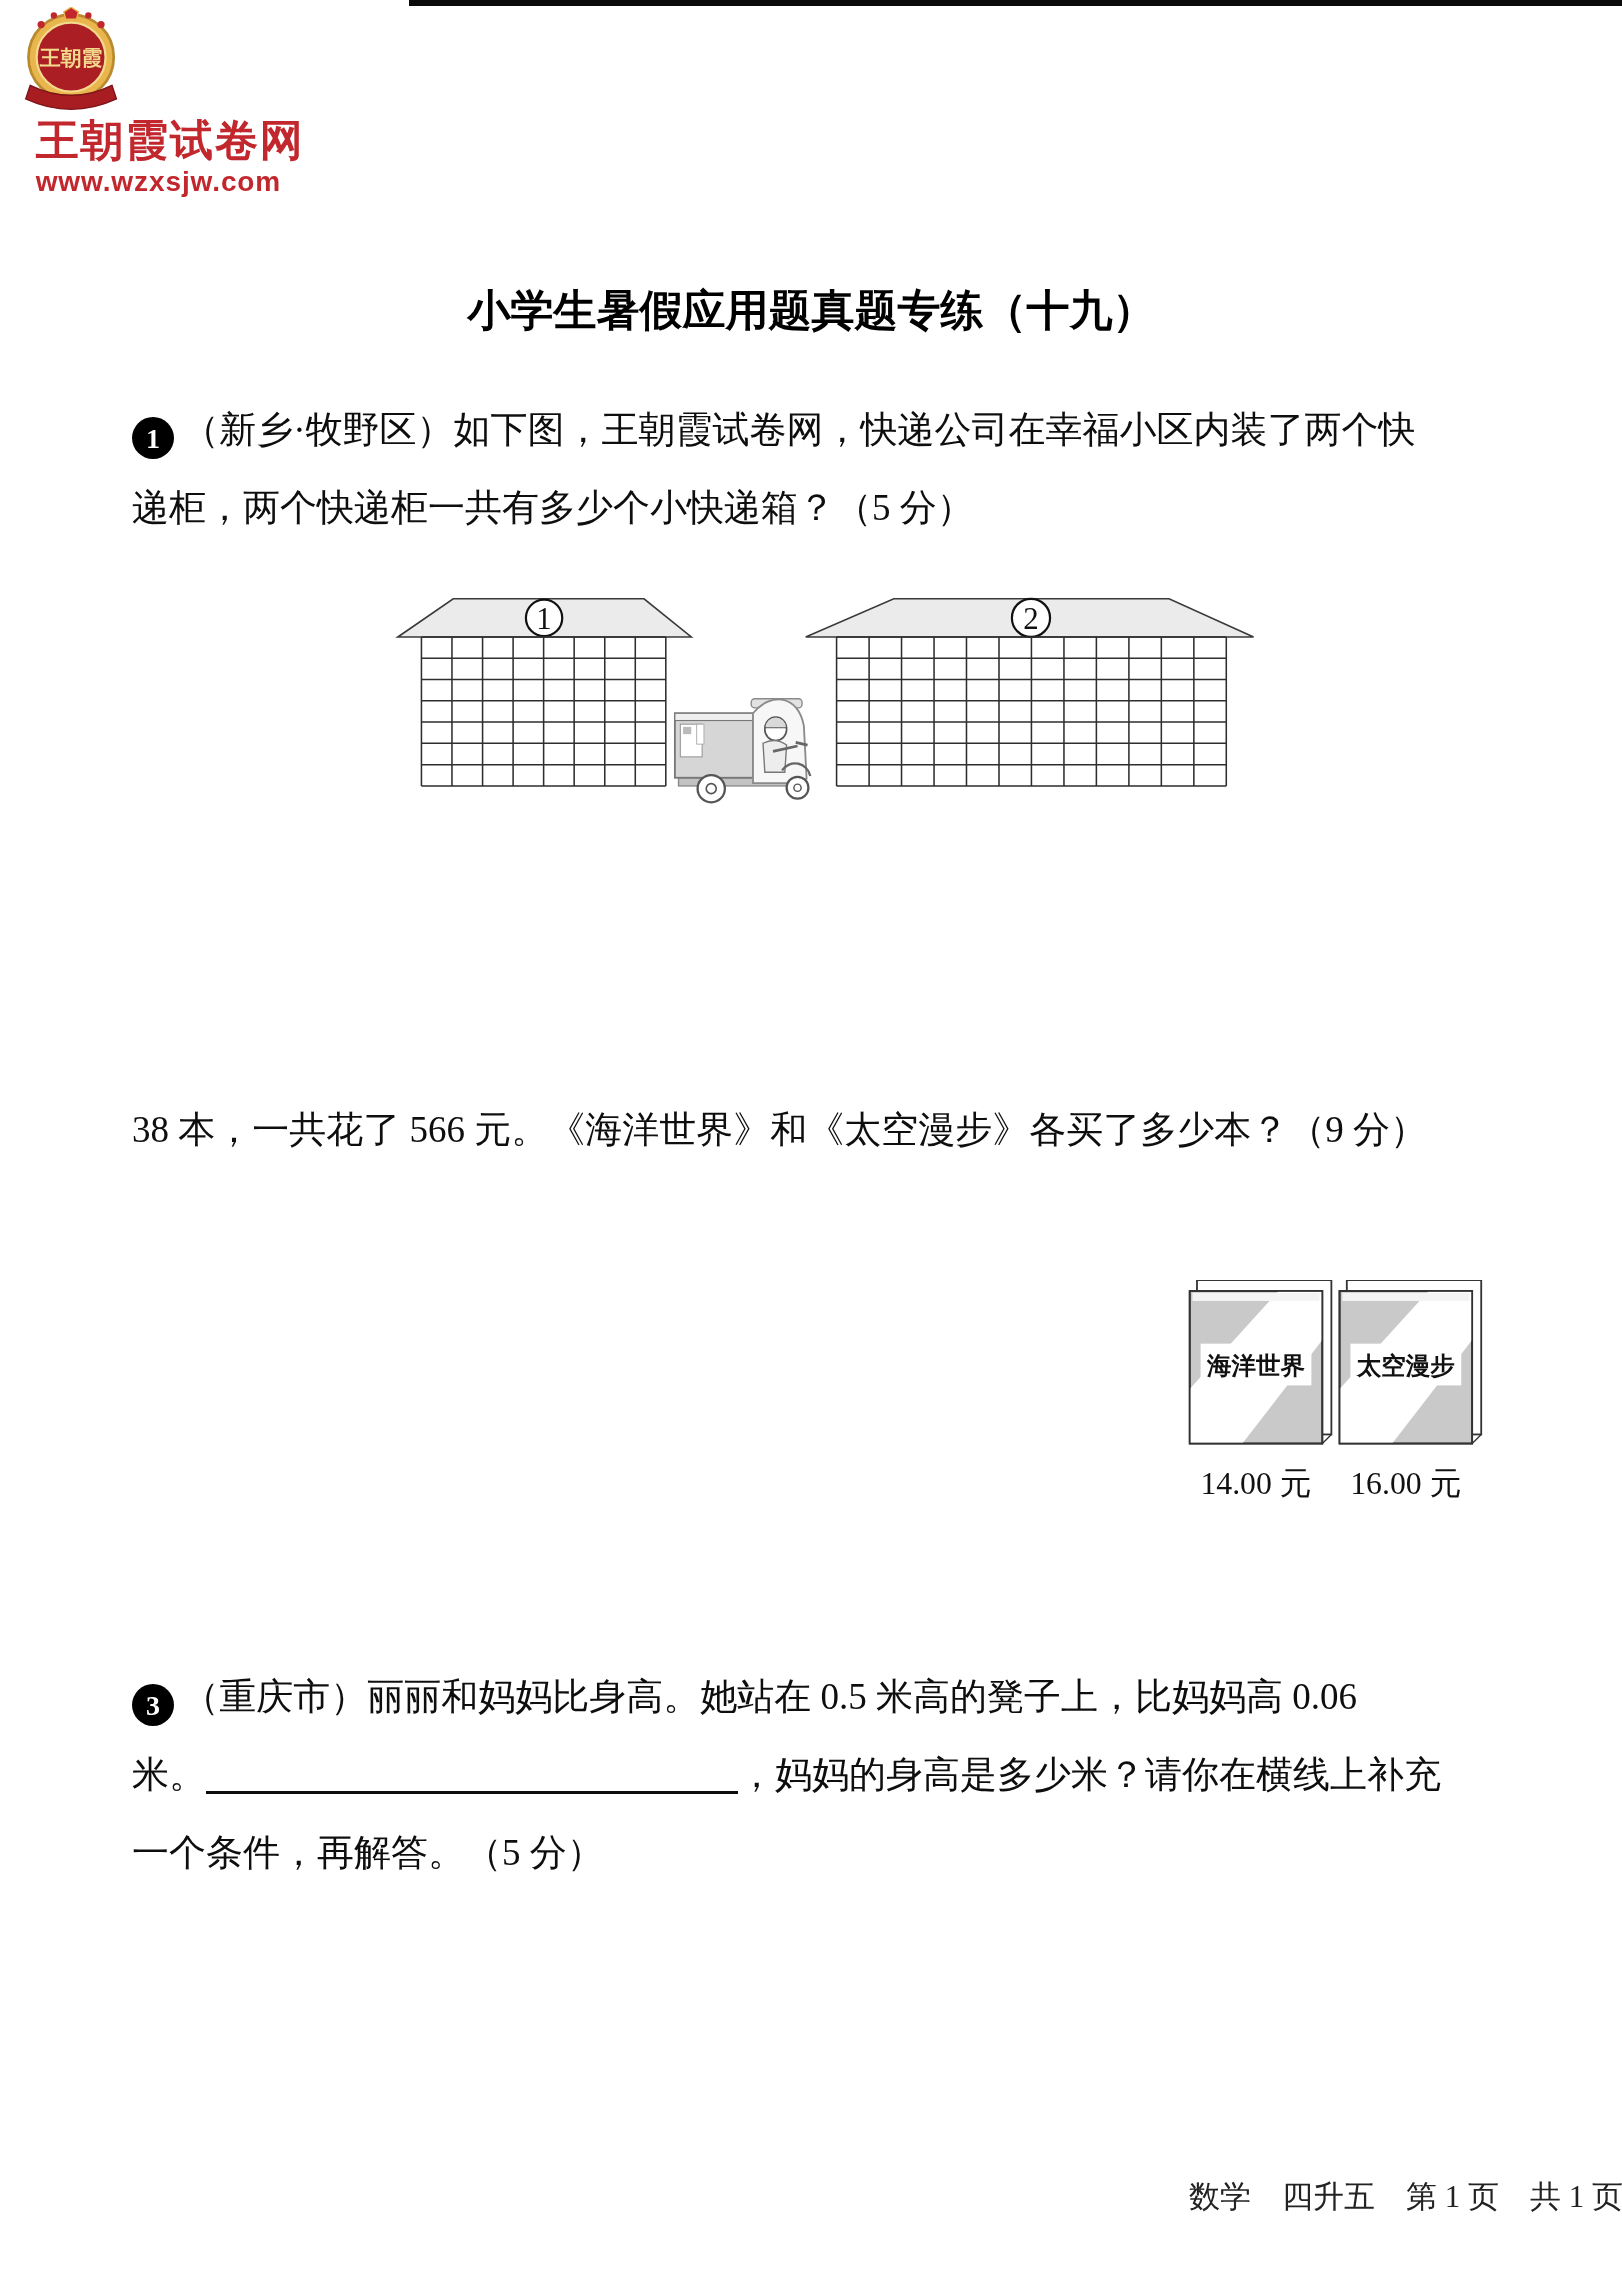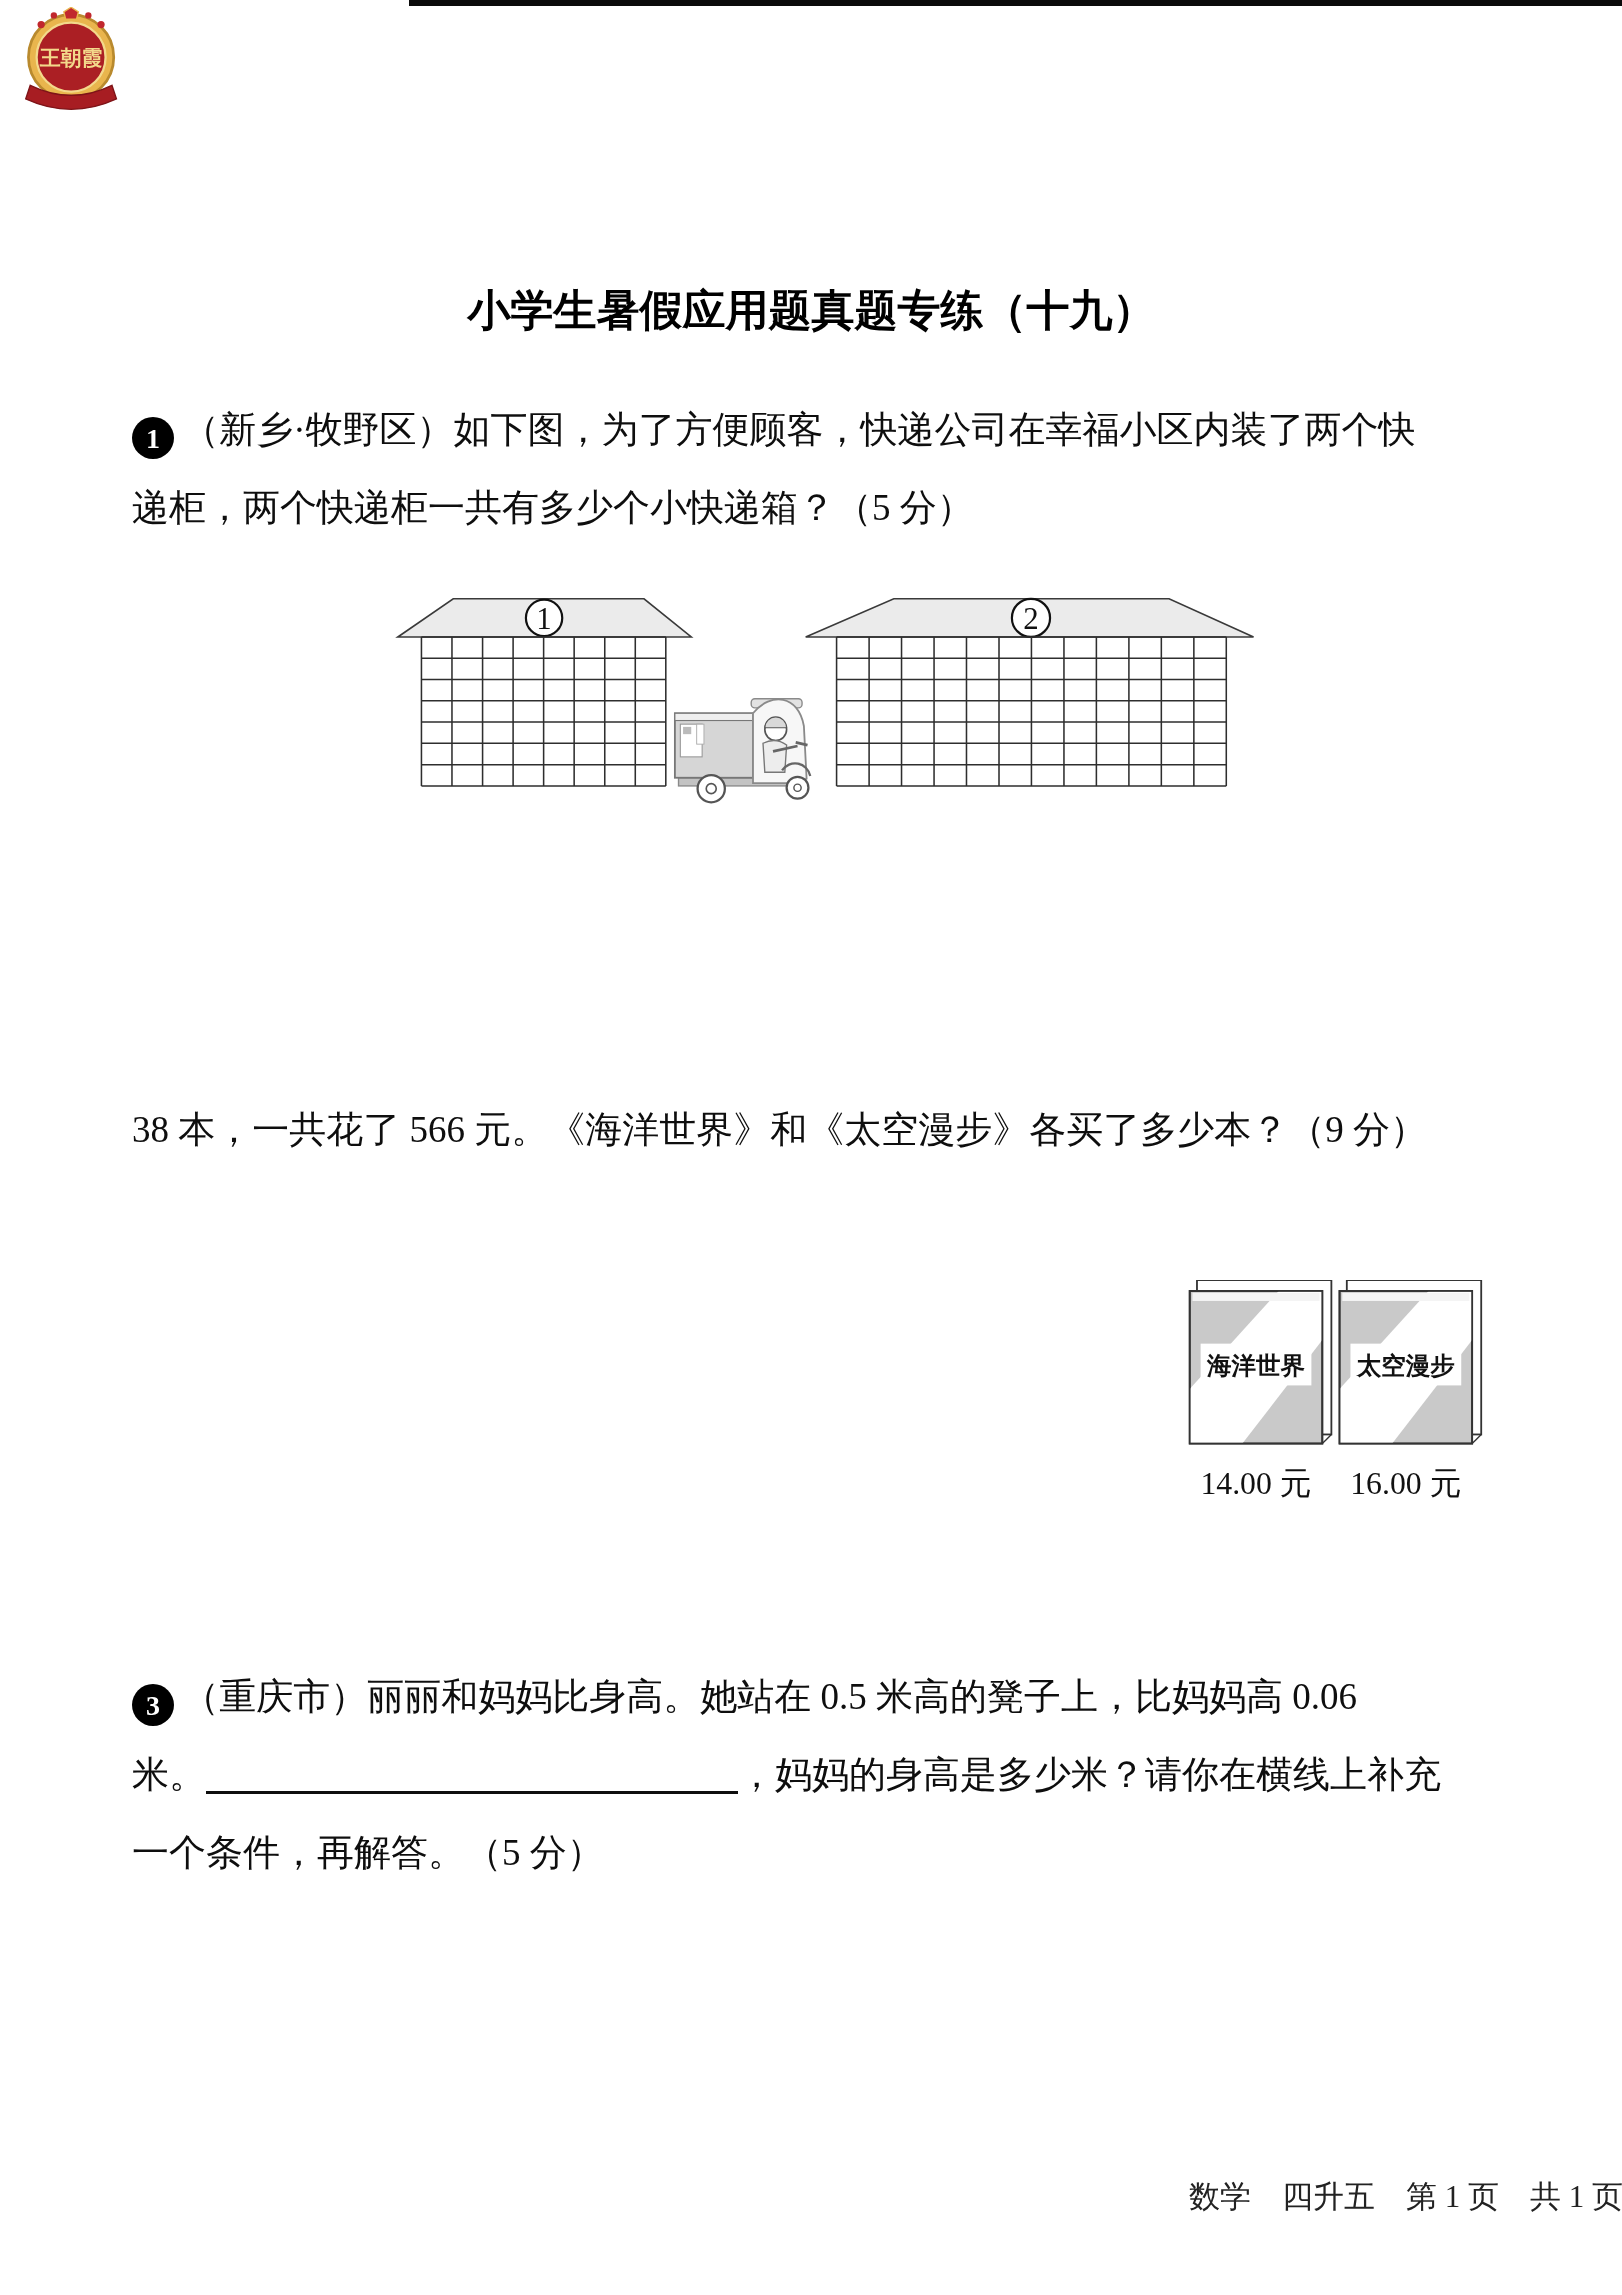--- a/index.html
+++ b/index.html
@@ -73,26 +73,30 @@
       <circle cx="53" cy="55" r="38" fill="#ab1f24"></circle>
       <circle cx="53" cy="55" r="38" fill="none" stroke="#f3d98b" stroke-width="2.5"></circle>
       <polygon points="45,5 53,0 61,5 59,13 47,13" fill="#c1272d" stroke="#e9b54d" stroke-width="1.5"></polygon>
       <circle cx="20" cy="19" r="4" fill="#c1272d"></circle>
       <circle cx="86" cy="19" r="4" fill="#c1272d"></circle>
       <circle cx="34" cy="9" r="3.5" fill="#c1272d"></circle>
       <circle cx="72" cy="9" r="3.5" fill="#c1272d"></circle>
       <text x="53" y="64" text-anchor="middle" font-size="23" font-weight="bold" fill="#f3d98b" font-family="Liberation Sans, DejaVu Sans, sans-serif">王朝霞</text>
       <path d="M8,86 Q53,108 98,86 L103,101 Q53,124 3,101 Z" fill="#a71d22" stroke="#7e1418" stroke-width="1.5"></path>
     </svg>
+    <div class="logo-text">
+      <div class="site-name">王朝霞试卷网</div>
+      <div class="site-url">www.wzxsjw.com</div>
+    </div>
   </div>
 
   <div class="doc-title">小学生暑假应用题真题专练（十九）</div>
 
   <div class="problem p1">
-    <div><span class="pnum">1</span><span>（新乡·牧野区）如下图，为了方便顾客，快递公司在幸福小区内装了两个快</span></div>
+    <div><span class="pnum">1</span><span>（新乡·牧野区）如下图，王朝霞试卷网，快递公司在幸福小区内装了两个快</span></div>
     <div>递柜，两个快递柜一共有多少个小快递箱？（5 分）</div>
   </div>
 
   <svg class="fig-lockers" width="873" height="238" viewBox="0 0 960 262">
 
     <polygon class="roof" points="7,66 68,24 278,24 330,66"></polygon>
     <circle class="roof-circle" cx="168" cy="45" r="20"></circle>
     <text class="roof-num" x="168" y="57" text-anchor="middle">1</text>
 
     <path id="grid1" class="grid-line" d="M33.0,66V230M66.6,66V230M100.3,66V230M133.9,66V230M167.5,66V230M201.1,66V230M234.8,66V230M268.4,66V230M302.0,66V230M33,66.0H302M33,89.4H302M33,112.9H302M33,136.3H302M33,159.7H302M33,183.1H302M33,206.6H302M33,230.0H302"></path>

